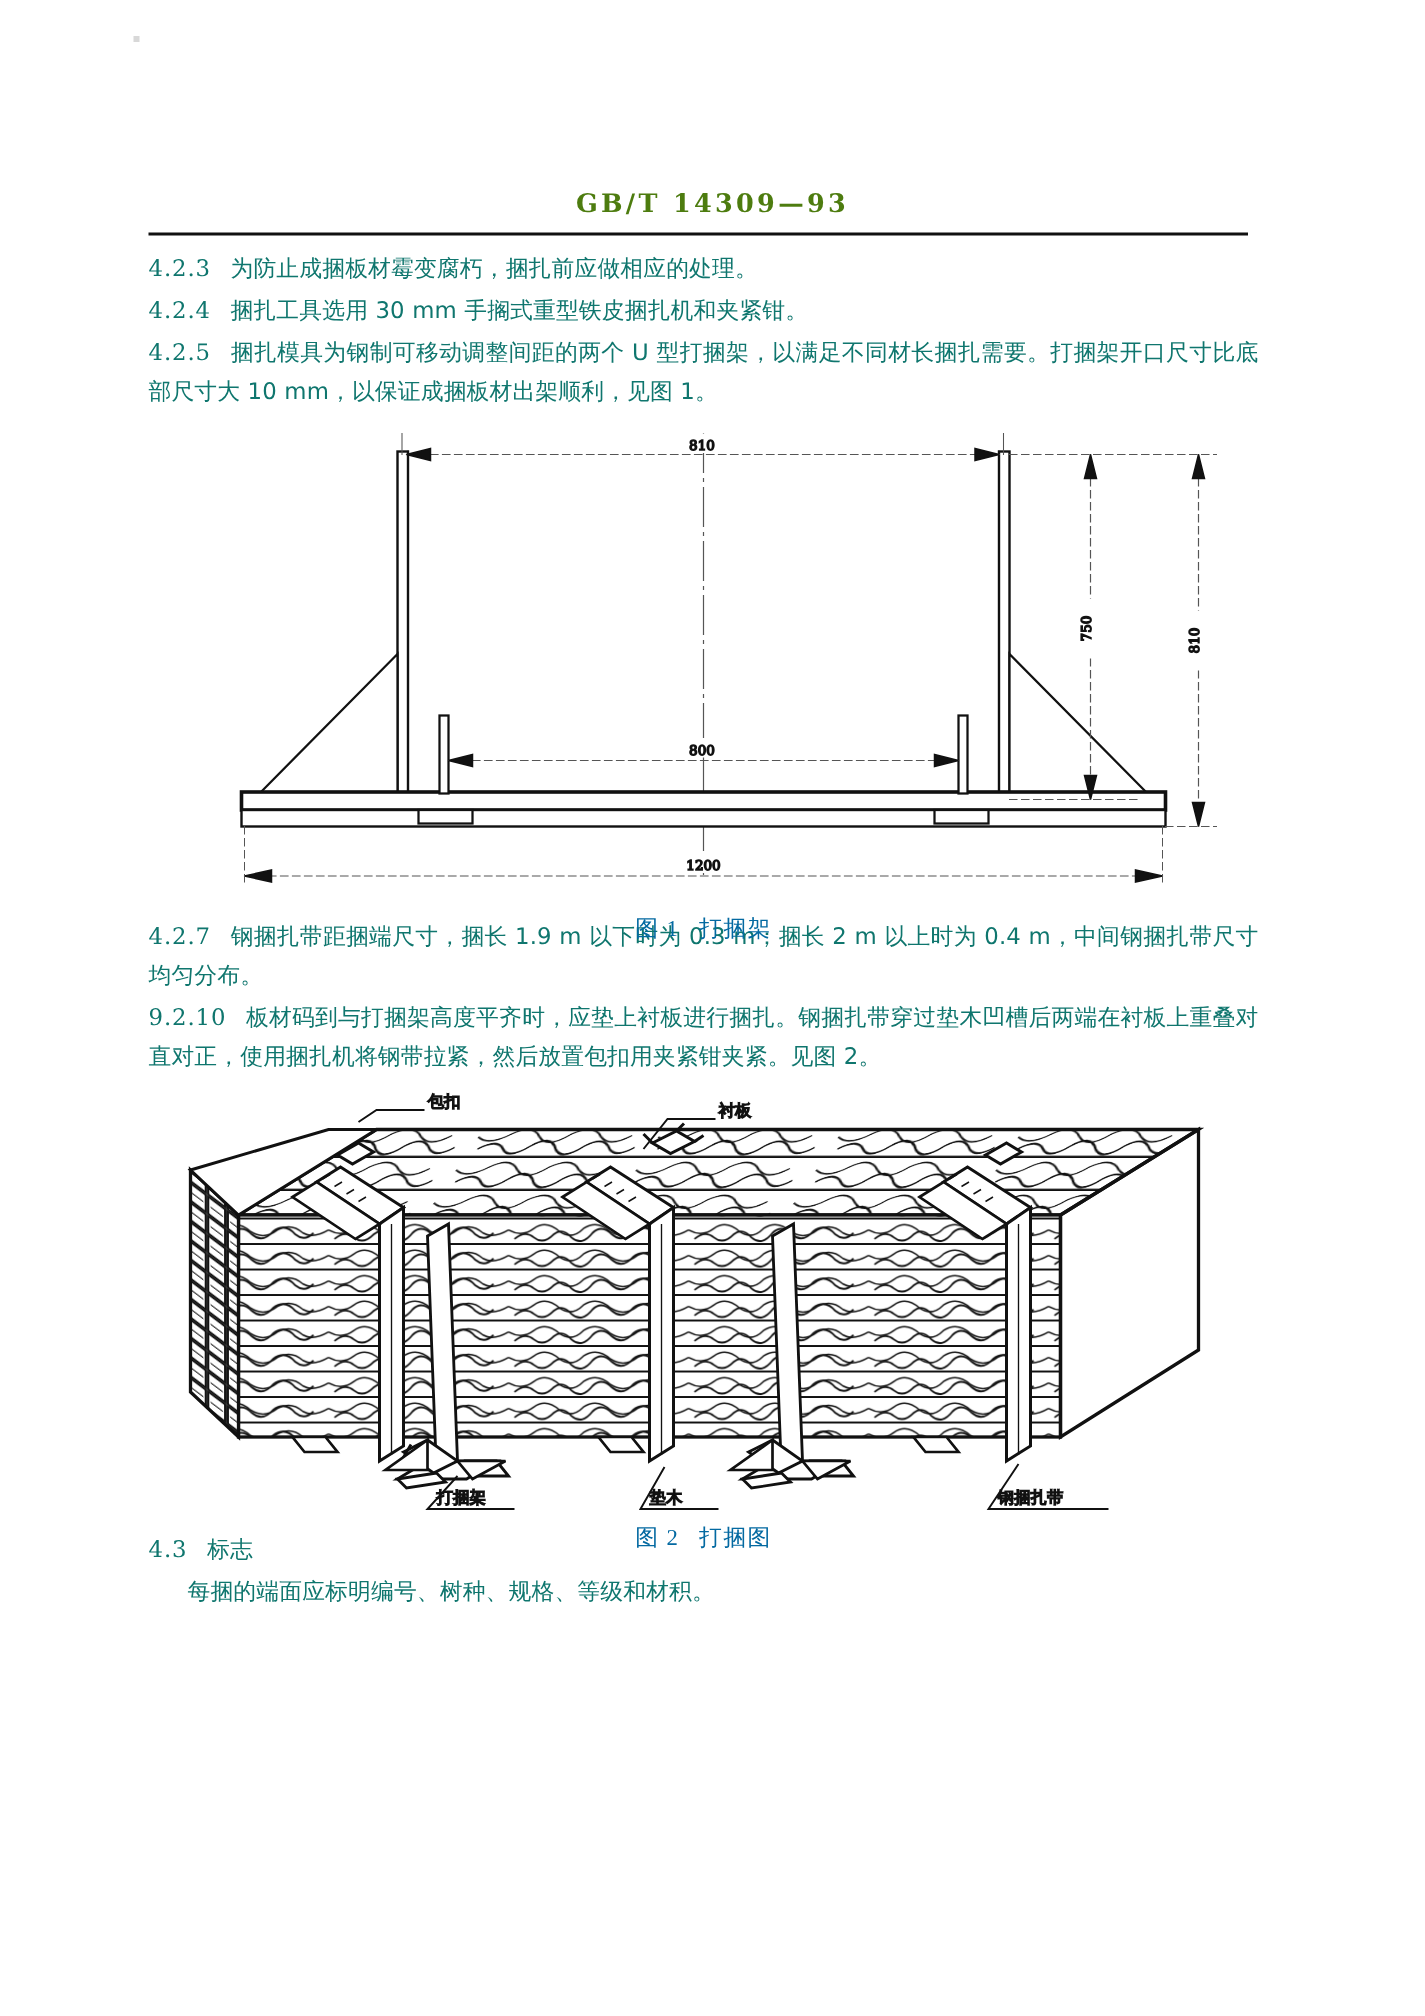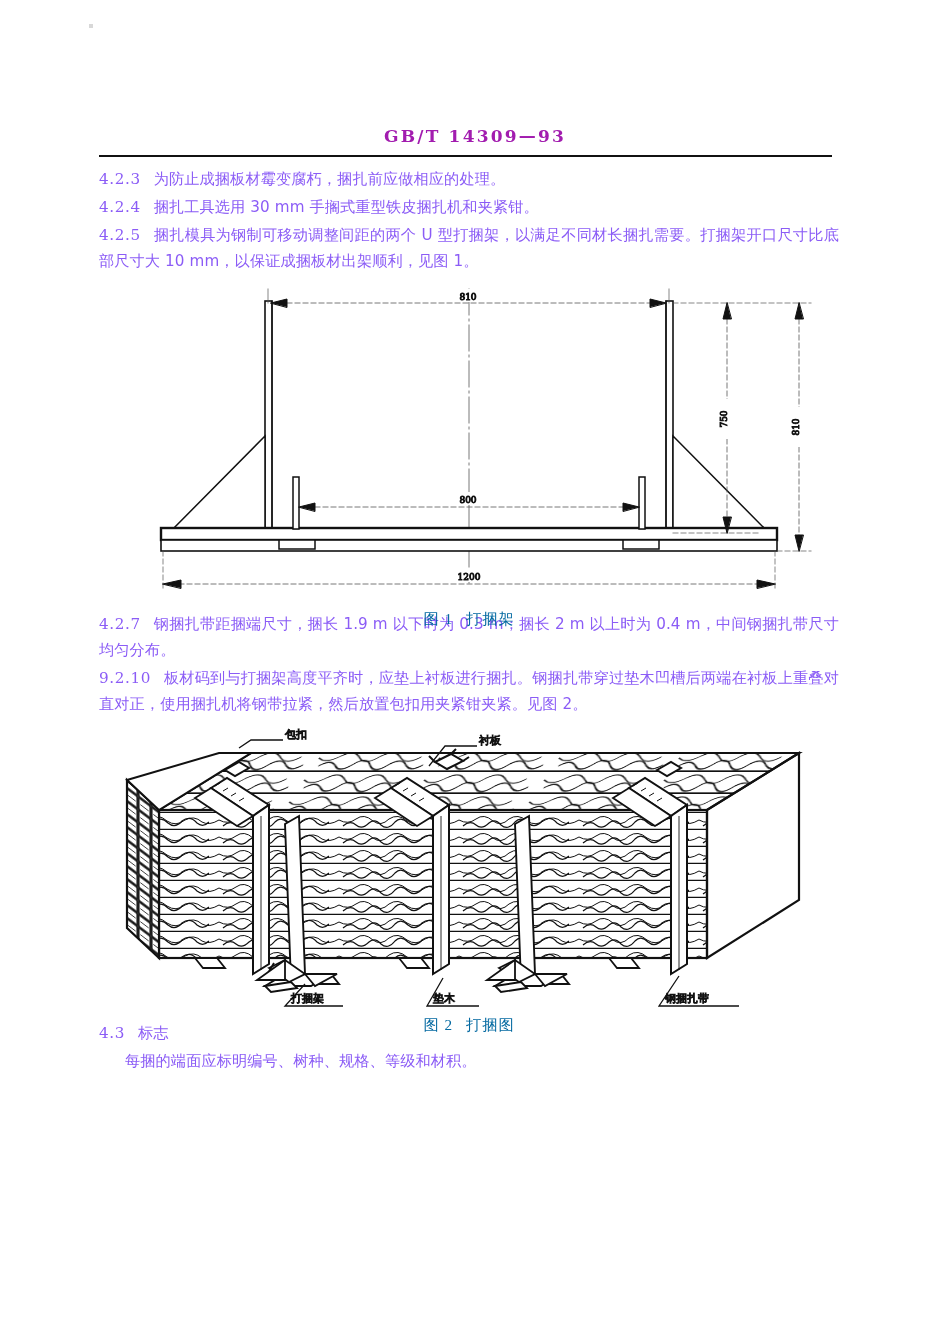--- a/index.html
+++ b/index.html
@@ -8,31 +8,31 @@
     width:950px;height:1344px;position:relative;overflow:hidden;
     font-family:"DejaVu Serif","Liberation Serif",serif;
     color:#111;
   }
   .page{position:absolute;left:0;top:0;width:950px;height:1344px;background:#fff;}
 
   
   .std-no{
     position:absolute;left:0;top:126px;width:950px;text-align:center;
     font-family:"DejaVu Serif","Liberation Serif",serif;
-    font-size:17px;letter-spacing:2.2px;font-weight:bold;color:#a21caf;
+    font-size:17px;letter-spacing:2.2px;font-weight:bold;color:#4d7c0f;
   }
   .header-rule{
     position:absolute;left:99px;top:155px;width:733px;height:0;
     border-top:2.1px solid #111;
   }
 
   
   .content{position:absolute;left:99px;top:166px;width:740px;}
   .para{
-    font-size:15.2px;line-height:26.4px;color:#8b5cf6;
+    font-size:15.2px;line-height:26.4px;color:#0f766e;
     margin:0 0 1.5px 0;text-align:justify;
     font-family:"DejaVu Sans","Liberation Sans",sans-serif;
     letter-spacing:.1px;
   }
   .para .num{
     font-family:"DejaVu Serif","Liberation Serif",serif;
     letter-spacing:.6px;
   }
   .gap{display:inline-block;width:13px;}
   .indent{padding-left:26px;}

